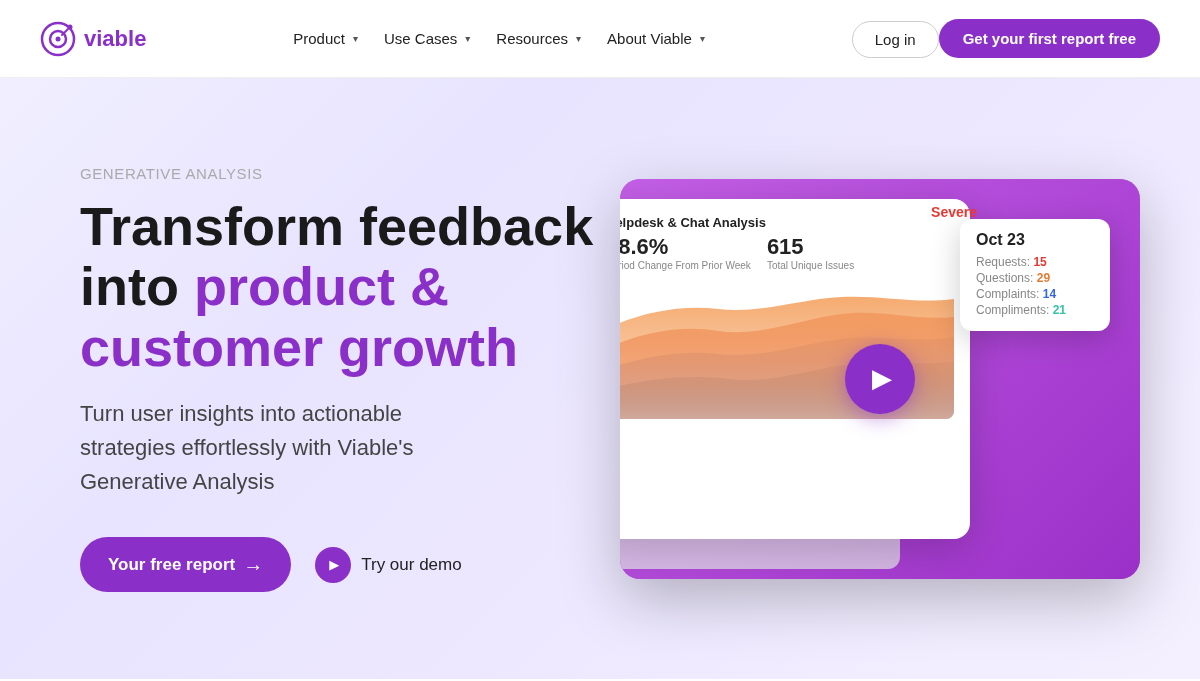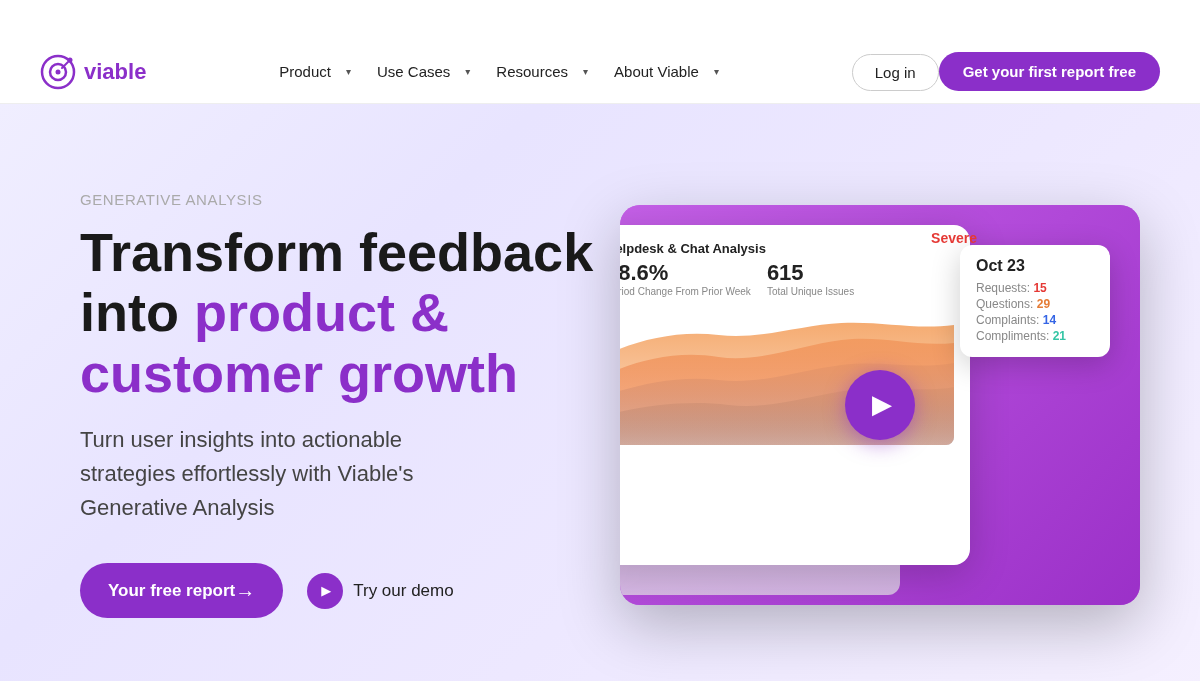--- a/index.html
+++ b/index.html
@@ -1,29 +1,29 @@
 <!DOCTYPE html>
 <html><head>
   <meta charset="utf-8">
   <style>
     * { margin: 0; padding: 0; box-sizing: border-box; }
     body { font-family: -apple-system, BlinkMacSystemFont, 'Segoe UI', sans-serif; background: #fff; width: 1200px; height: 681px; overflow: hidden; }
 
     
     nav {
       display: flex; align-items: center; justify-content: space-between;
-      padding: 0 40px; height: 64px; border-bottom: 1px solid #eee; background: #fff;
-      position: relative; z-index: 10; margin-top: 40px;
+      padding: 0 40px; height: 78px; border-bottom: 1px solid #eee; background: #fff;
+      position: relative; z-index: 10;
     }
     .nav-logo { display: flex; align-items: center; gap: 8px; }
     .nav-logo-icon { width: 36px; height: 36px; }
     .nav-logo-text { font-size: 22px; font-weight: 700; color: #8b2fc9; }
     .nav-links { display: flex; align-items: center; gap: 6px; }
     .nav-link-item {
-      display: flex; align-items: center; gap: 15px;
+      display: flex; align-items: center; gap: 8px;
       font-size: 15px; color: #222; cursor: pointer; padding: 6px 10px;
       border-radius: 6px; white-space: nowrap;
     }
     .chevron { font-size: 10px; color: #555; }
     .nav-actions { display: flex; align-items: flex-end; gap: 0; }
     .btn-login {
       border: 1.5px solid #ccc; background: #fff; color: #222;
       padding: 9px 22px; border-radius: 50px; font-size: 15px; cursor: pointer;
     }
     .btn-cta {
@@ -39,21 +39,21 @@
     }
     .hero-left { flex: 0 0 540px; }
     .hero-eyebrow { font-size: 15px; color: #aaa; letter-spacing: 0.04em; margin-bottom: 14px; }
     .hero-headline { font-size: 54px; font-weight: 800; line-height: 1.12; color: #1a1a1a; margin-bottom: 20px; }
     .hero-headline .purple { color: #8b2fc9; }
     .hero-sub { font-size: 22px; color: #444; line-height: 1.55; margin-bottom: 38px; max-width: 380px; }
     .hero-buttons { display: flex; align-items: center; gap: 24px; }
     .btn-free-report {
       background: #8b2fc9; color: #fff;
       padding: 16px 28px; border-radius: 50px; font-size: 17px; font-weight: 600;
-      cursor: pointer; border: none; display: flex; align-items: center; 
+      cursor: pointer; border: none; display: flex; align-items: center; gap: 8px;
     }
     .btn-free-report .arrow { font-size: 20px; }
     .btn-demo { display: flex; align-items: center; gap: 10px; font-size: 17px; color: #222; cursor: pointer; }
     .play-btn {
       width: 36px; height: 36px; background: #8b2fc9; border-radius: 50%;
       display: flex; align-items: center; justify-content: center; flex-shrink: 0;
     }
     .play-btn::after { content: '▶'; color: #fff; font-size: 13px; margin-left: 2px; }
 
     

